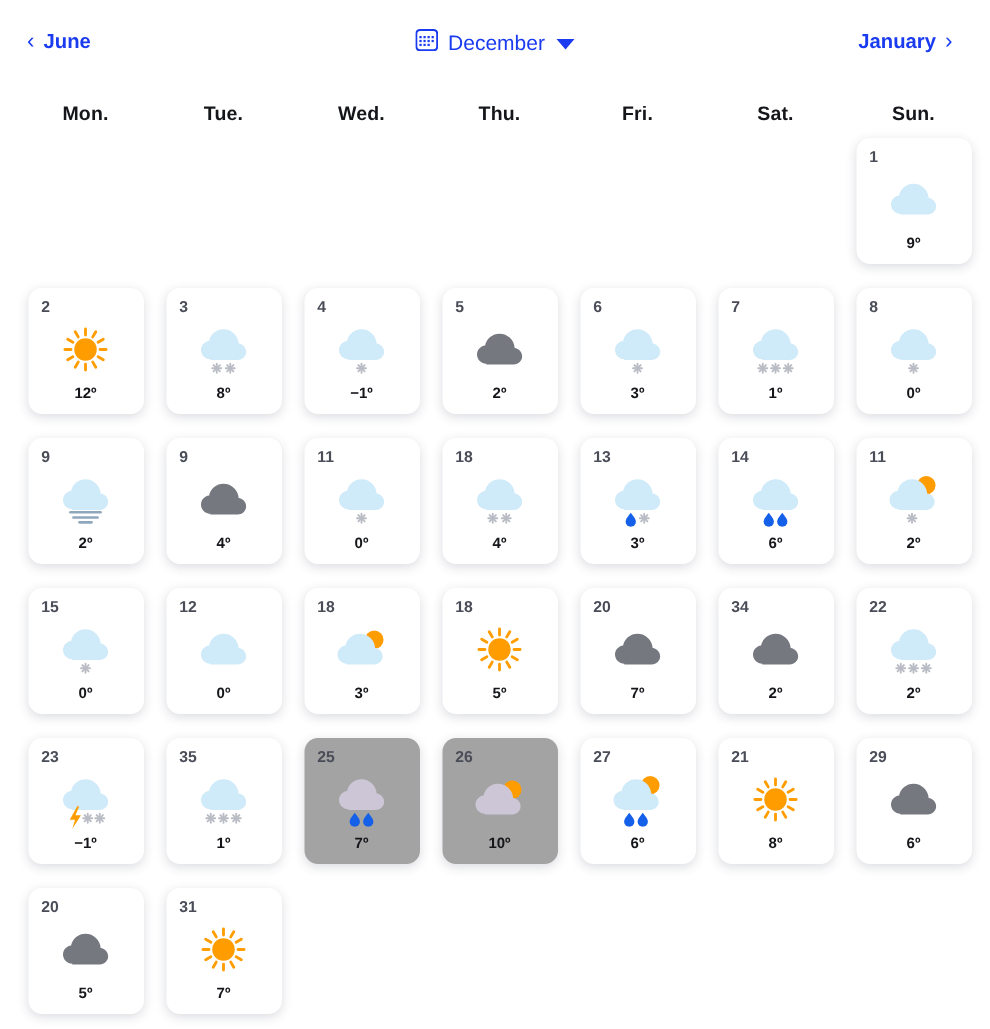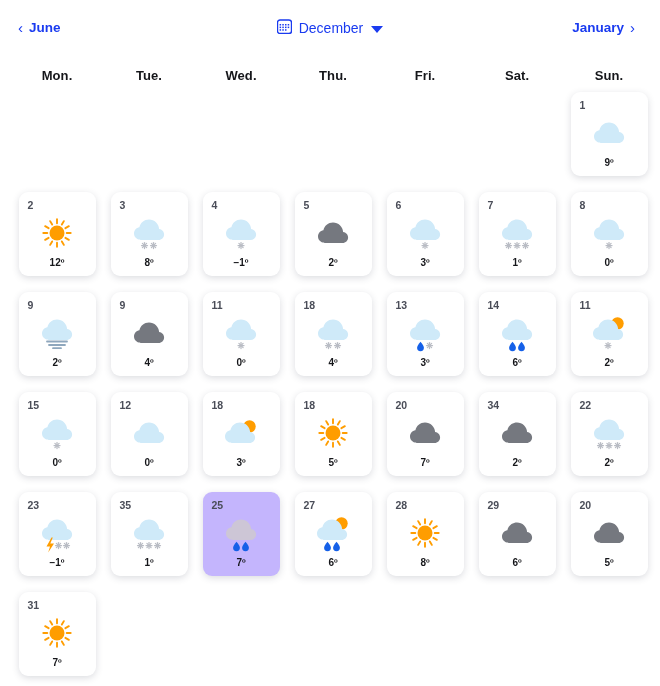--- a/index.html
+++ b/index.html
@@ -54,21 +54,21 @@
     grid-auto-rows:100px;margin-left:11px;
   }
   .cell{position:relative;}
   .card{
     position:relative;width:77px;height:84px;
     background:#ffffff;border-radius:9px;
     box-shadow:0 2px 7px rgba(40,45,70,.17);
     margin:0 auto;
   }
   .card.blank{background:transparent;box-shadow:none;}
-  .card.hl{background:#c4b5fd;}
+  .card.hl{background:#a3a3a3;}
   .daynum{
     position:absolute;left:9px;top:7px;
     font-size:10.5px;font-weight:600;color:#4a4d58;
   }
   .card.hl .daynum{color:#4a4d58;}
   .temp{
     position:absolute;left:0;right:0;bottom:8px;
     text-align:center;font-size:10px;font-weight:700;color:#15161a;
   }
   .ico{
@@ -582,36 +582,48 @@
             <svg width="34" height="38" viewBox="0 0 34 38">
               <path d="M8.2 25.5c-3.4 0-6.2-2.7-6.2-6.1 0-3.1 2.3-5.7 5.4-6.1C8.3 8.7 12.3 5.5 17 5.5c5.4 0 9.8 4.2 10.1 9.5 2.8.3 5 2.7 5 5.5 0 3-2.5 5.5-5.6 5.5H8.2z" fill="#cdc6d6"></path>
               <path d="M12.5 27.8 c 2.6 3.2 3.4 4.6 3.4 6.0 a 3.4 3.4 0 0 1 -6.8 0 c 0-1.4 .8-2.8 3.4-6.0 z" fill="#1560e8"></path>
               <path d="M21.5 27.8 c 2.6 3.2 3.4 4.6 3.4 6.0 a 3.4 3.4 0 0 1 -6.8 0 c 0-1.4 .8-2.8 3.4-6.0 z" fill="#1560e8"></path>
             </svg>
           </div>
           <div class="temp">7º</div>
         </div>
       </div>
       <div class="cell">
+        <div class="card hl">
+          <div class="daynum">26</div>
+          <div class="ico">
+            <svg width="36" height="32" viewBox="0 0 36 32">
+              <circle cx="26.5" cy="9.5" r="6.2" fill="#ff9d00"></circle>
+              <path d="M8.2 25.5c-3.4 0-6.2-2.7-6.2-6.1 0-3.1 2.3-5.7 5.4-6.1C8.3 8.7 12.3 5.5 17 5.5c5.4 0 9.8 4.2 10.1 9.5 2.8.3 5 2.7 5 5.5 0 3-2.5 5.5-5.6 5.5H8.2z" fill="#cdc6d6"></path>
+            </svg>
+          </div>
+          <div class="temp">10º</div>
+        </div>
+      </div>
+      <div class="cell">
         <div class="card">
           <div class="daynum">27</div>
           <div class="ico">
             <svg width="36" height="38" viewBox="0 0 36 38">
               <circle cx="26.5" cy="9.5" r="6.2" fill="#ff9d00"></circle>
               <path d="M8.2 25.5c-3.4 0-6.2-2.7-6.2-6.1 0-3.1 2.3-5.7 5.4-6.1C8.3 8.7 12.3 5.5 17 5.5c5.4 0 9.8 4.2 10.1 9.5 2.8.3 5 2.7 5 5.5 0 3-2.5 5.5-5.6 5.5H8.2z" fill="#cfeaf9"></path>
               <path d="M12.5 27.8 c 2.6 3.2 3.4 4.6 3.4 6.0 a 3.4 3.4 0 0 1 -6.8 0 c 0-1.4 .8-2.8 3.4-6.0 z" fill="#1560e8"></path>
               <path d="M21.5 27.8 c 2.6 3.2 3.4 4.6 3.4 6.0 a 3.4 3.4 0 0 1 -6.8 0 c 0-1.4 .8-2.8 3.4-6.0 z" fill="#1560e8"></path>
             </svg>
           </div>
           <div class="temp">6º</div>
         </div>
       </div>
       <div class="cell">
         <div class="card">
-          <div class="daynum">28</div>
+          <div class="daynum">21</div>
           <div class="ico">
             <svg width="38" height="38" viewBox="0 0 38 38">
               <circle cx="19" cy="19" r="7.5" fill="#ff9d00"></circle>
               <line x1="28.7" y1="19" x2="32.7" y2="19" stroke="#ff9d00" stroke-width="1.9" stroke-linecap="round"></line>
               <line x1="27.400446416709055" y1="23.849999999999998" x2="30.86454803184681" y2="25.849999999999998" stroke="#ff9d00" stroke-width="1.9" stroke-linecap="round"></line>
               <line x1="23.85" y1="27.400446416709052" x2="25.85" y2="30.86454803184681" stroke="#ff9d00" stroke-width="1.9" stroke-linecap="round"></line>
               <line x1="19" y1="28.7" x2="19" y2="32.7" stroke="#ff9d00" stroke-width="1.9" stroke-linecap="round"></line>
               <line x1="14.150000000000002" y1="27.400446416709055" x2="12.150000000000002" y2="30.86454803184681" stroke="#ff9d00" stroke-width="1.9" stroke-linecap="round"></line>
               <line x1="10.599553583290946" y1="23.85" x2="7.135451968153193" y2="25.850000000000005" stroke="#ff9d00" stroke-width="1.9" stroke-linecap="round"></line>
               <line x1="9.3" y1="19" x2="5.300000000000001" y2="19" stroke="#ff9d00" stroke-width="1.9" stroke-linecap="round"></line>

